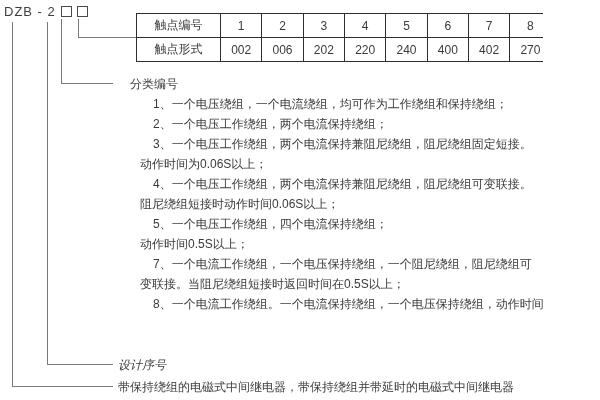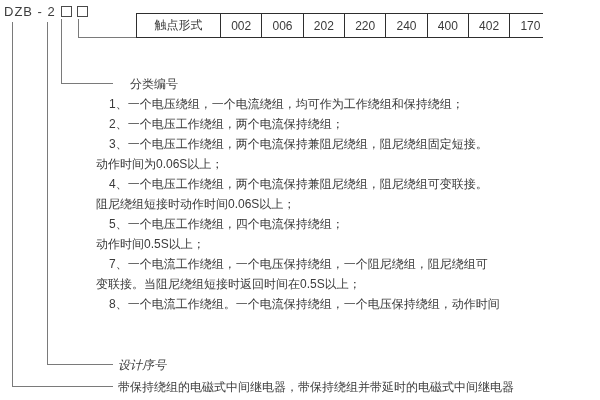--- a/index.html
+++ b/index.html
@@ -73,20 +73,21 @@
   .cls-lines {
     position: absolute;
     left: 96px; top: 94px;
     font-size: 12px;
     color: #3a3a3a;
   }
   .cls-lines .line {
     height: 20px;
     line-height: 20px;
     white-space: nowrap;
+    margin-left: 44px;
   }
   .cls-lines .line.ind { padding-left: 13px; }
   .design-serial {
     position: absolute;
     left: 118px; top: 358px;
     font-size: 12px;
     line-height: 14px;
     white-space: nowrap;
     font-style: italic;
   }
@@ -126,29 +127,41 @@
         <col>
         <col>
         <col>
         <col>
         <col>
         <col>
         <col>
     </colgroup>
     <tbody>
       <tr>
+        <td>触点编号</td>
+        <td>1</td>
+        <td>2</td>
+        <td>3</td>
+        <td>4</td>
+        <td>5</td>
+        <td>6</td>
+        <td>7</td>
+        <td>8</td>
+        <td>9</td>
+      </tr>
+      <tr>
         <td>触点形式</td>
         <td>002</td>
         <td>006</td>
         <td>202</td>
         <td>220</td>
         <td>240</td>
         <td>400</td>
         <td>402</td>
-        <td>170</td>
+        <td>270</td>
         <td>600</td>
       </tr>
     </tbody>
   </table>
 
   <div class="cls-title">分类编号</div>
   <div class="cls-lines">
     <div class="line ind">1、一个电压绕组，一个电流绕组，均可作为工作绕组和保持绕组；</div>
     <div class="line ind">2、一个电压工作绕组，两个电流保持绕组；</div>
     <div class="line ind">3、一个电压工作绕组，两个电流保持兼阻尼绕组，阻尼绕组固定短接。</div>

